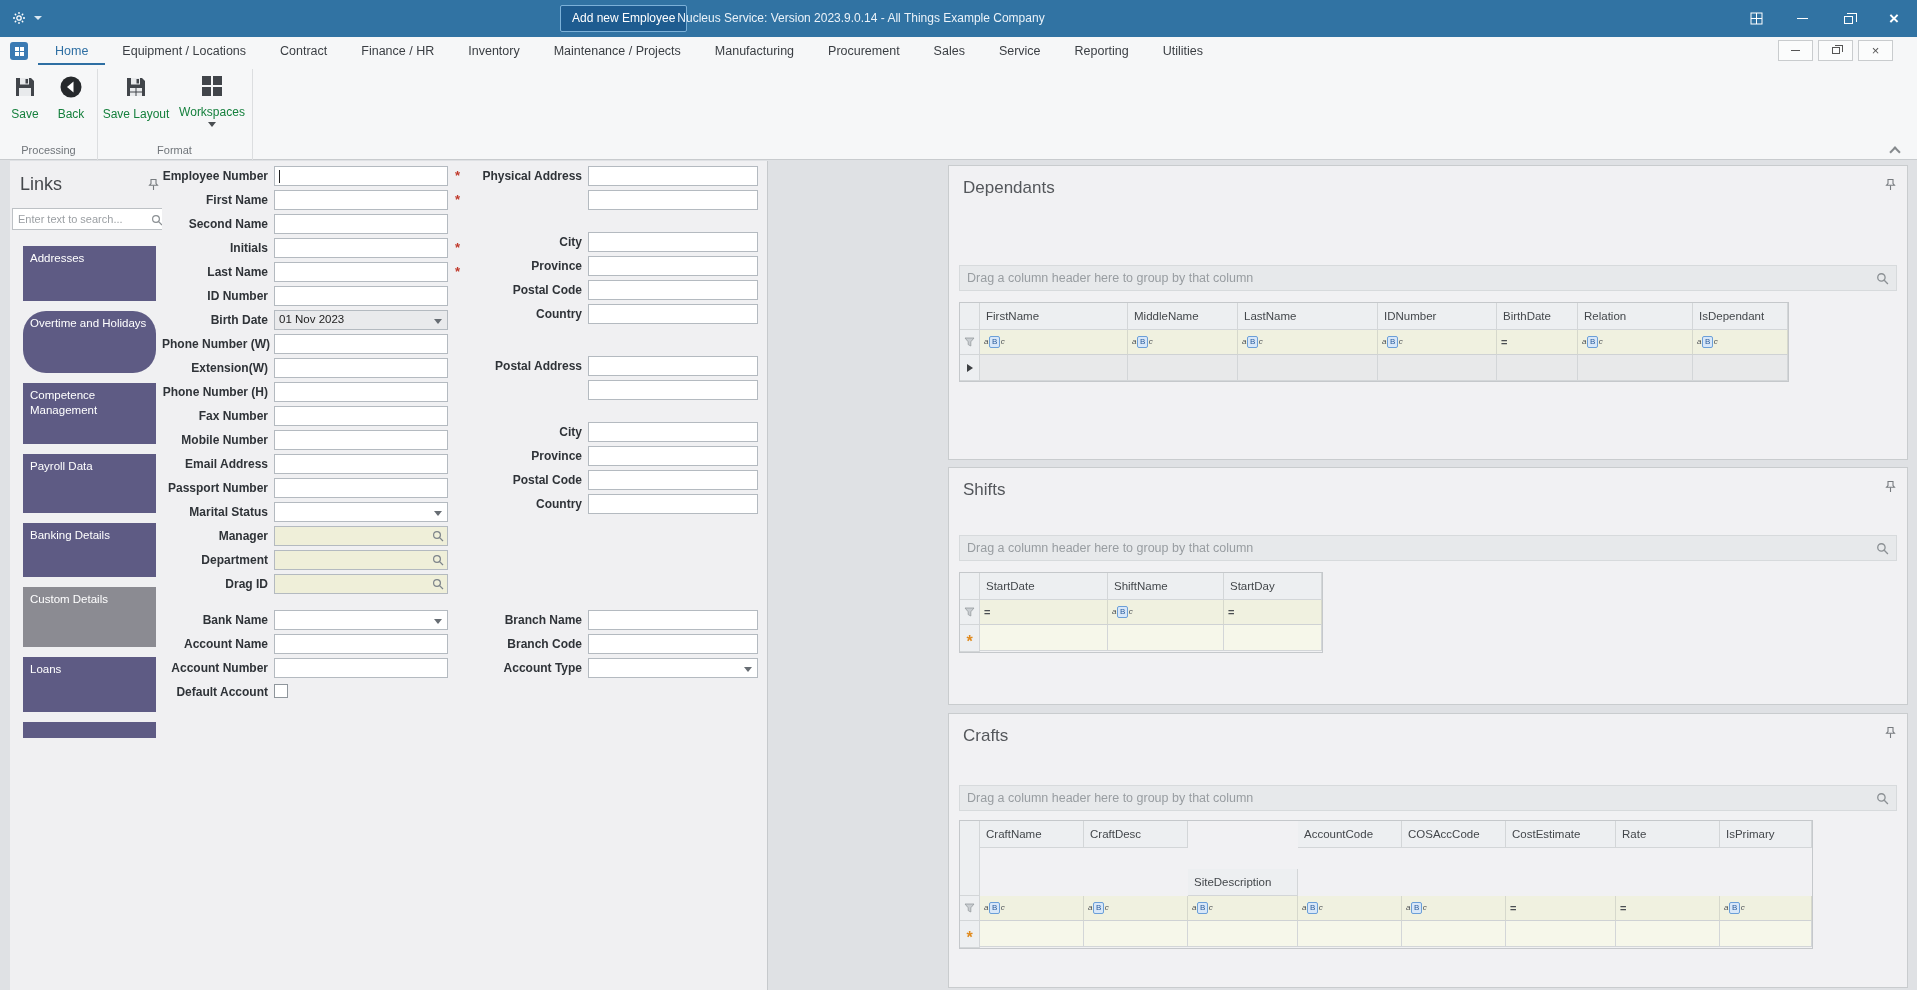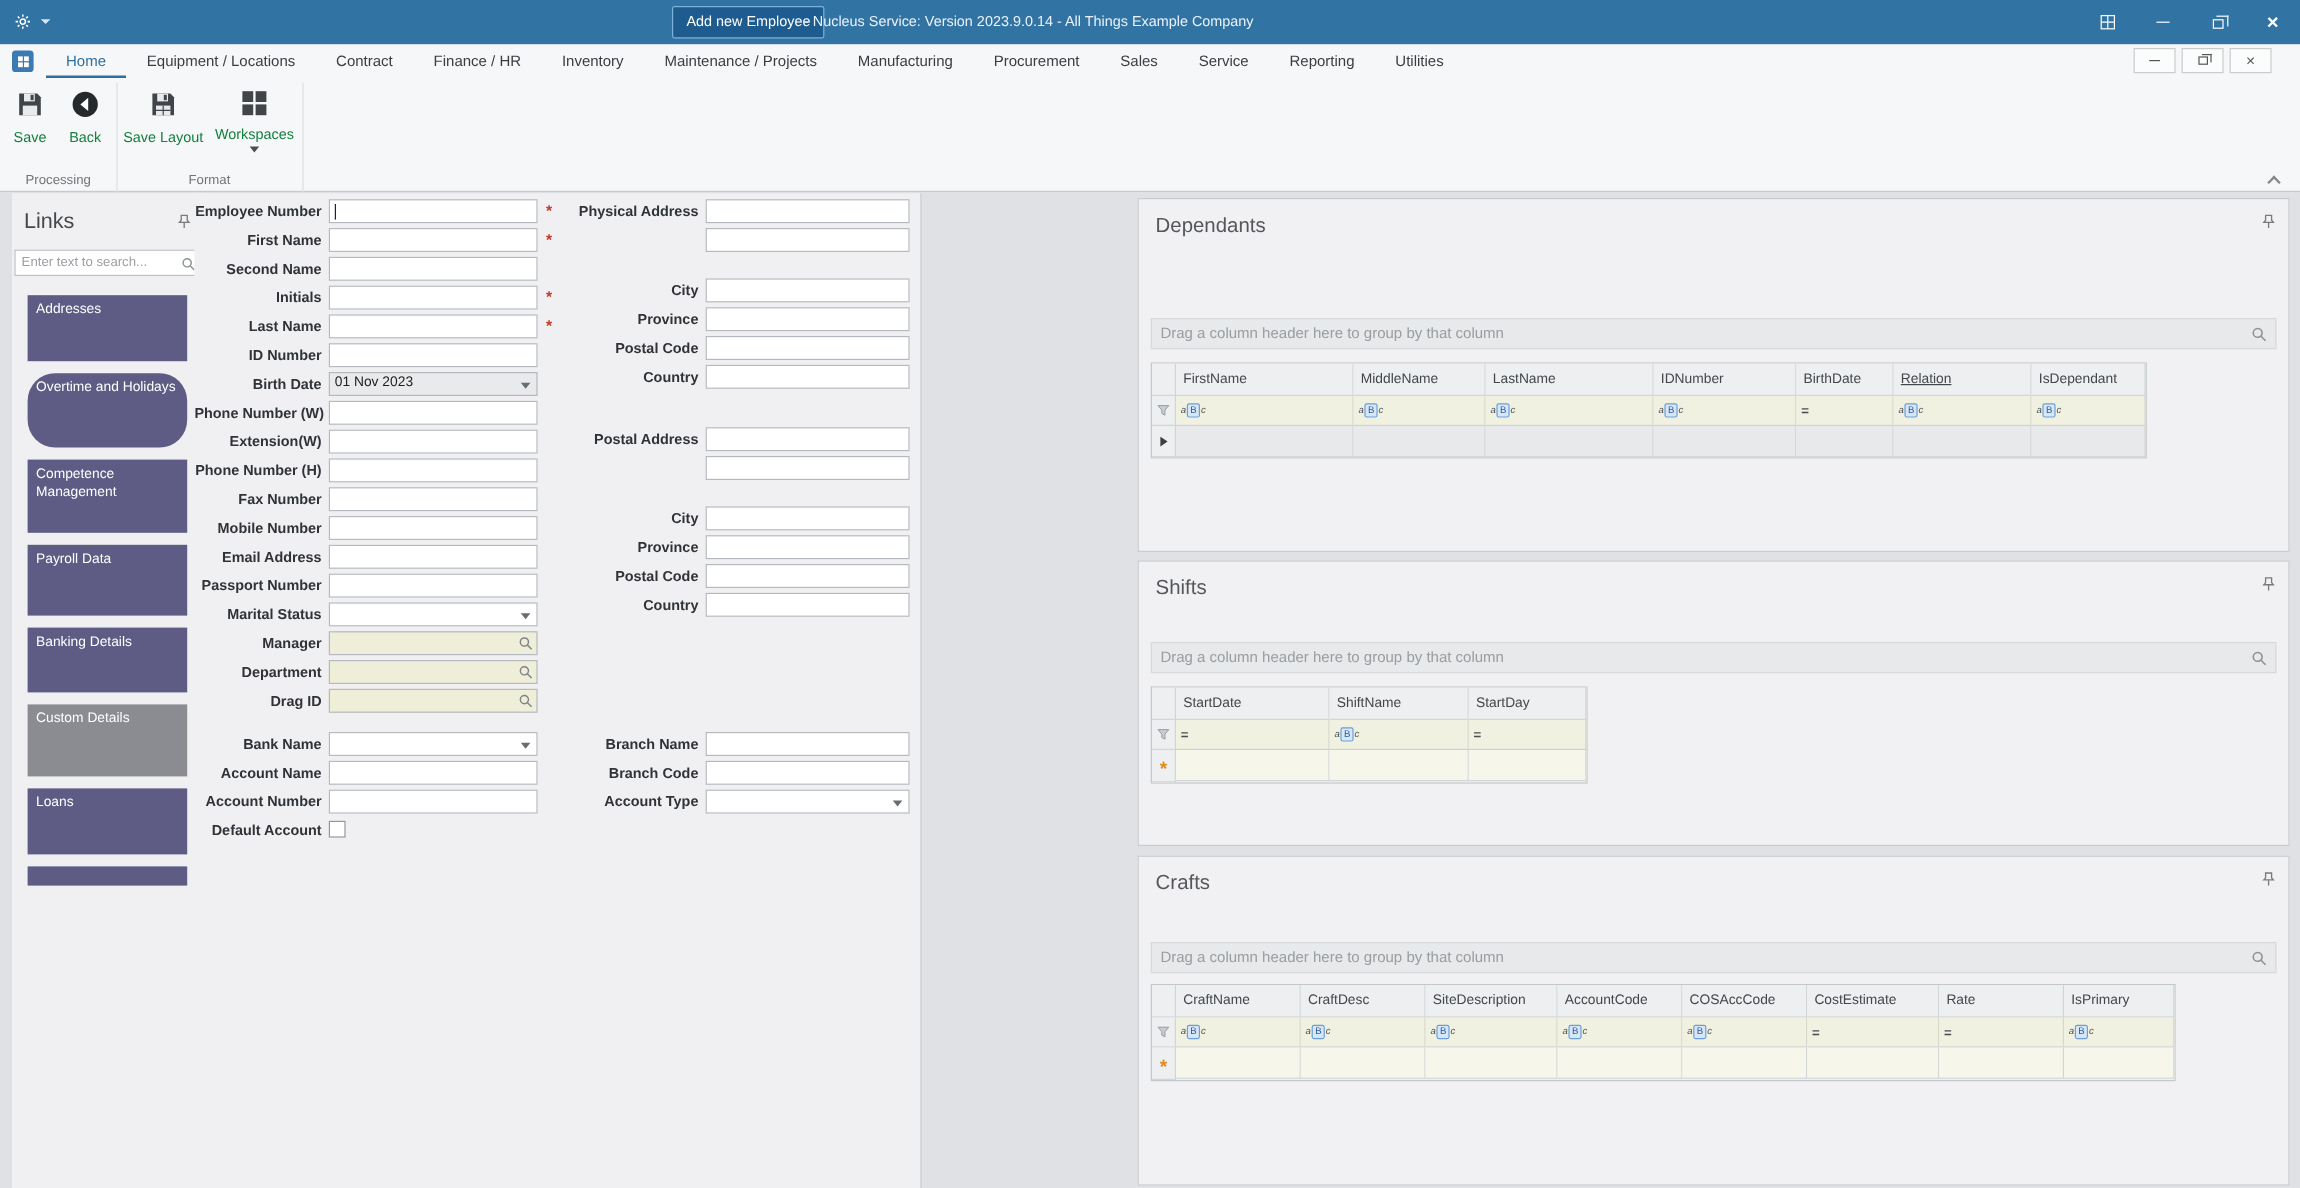--- a/index.html
+++ b/index.html
@@ -431,21 +431,21 @@
       </span>
   </div>
   <div class="grid" style="top:136px;">
     <div class="grow">
       <div class="ind"></div>
       <div class="hc" style="width:148px;">FirstName</div>
       <div class="hc" style="width:110px;">MiddleName</div>
       <div class="hc" style="width:140px;">LastName</div>
       <div class="hc" style="width:119px;">IDNumber</div>
       <div class="hc" style="width:81px;">BirthDate</div>
-      <div class="hc" style="width:115px;text-decoration:underline;">Relation</div>
+      <div class="hc" style="width:115px;">Relation</div>
       <div class="hc" style="width:95px;">IsDependant</div>
     </div>
     <div class="grow">
       <div class="ind">
           <svg width="11" height="10" viewBox="0 0 11 10">
             <path d="M1 1h9L6.8 4.8V9L4.2 7.6V4.8z" fill="#c9cdd1" stroke="#959a9e" stroke-width="0.8"></path>
           </svg>
         </div>
       <div class="fcell" style="width:148px;">
           <span class="abc">
@@ -574,21 +574,21 @@
           <circle cx="5" cy="5" r="3.4" fill="none" stroke="#8b9094" stroke-width="1.2"></circle>
           <line x1="7.6" y1="7.6" x2="11" y2="11" stroke="#8b9094" stroke-width="1.2"></line>
         </svg>
       </span>
   </div>
   <div class="grid" style="top:106px;">
     <div class="grow">
       <div class="ind"></div>
       <div class="hc" style="width:104px;">CraftName</div>
       <div class="hc" style="width:104px;">CraftDesc</div>
-      <div class="hc" style="width:110px;">SiteDescription</div>
+      <div class="hc" style="width:110px;margin-top:48px;">SiteDescription</div>
       <div class="hc" style="width:104px;">AccountCode</div>
       <div class="hc" style="width:104px;">COSAccCode</div>
       <div class="hc" style="width:110px;">CostEstimate</div>
       <div class="hc" style="width:104px;">Rate</div>
       <div class="hc" style="width:92px;">IsPrimary</div>
     </div>
     <div class="grow">
       <div class="ind">
           <svg width="11" height="10" viewBox="0 0 11 10">
             <path d="M1 1h9L6.8 4.8V9L4.2 7.6V4.8z" fill="#c9cdd1" stroke="#959a9e" stroke-width="0.8"></path>

